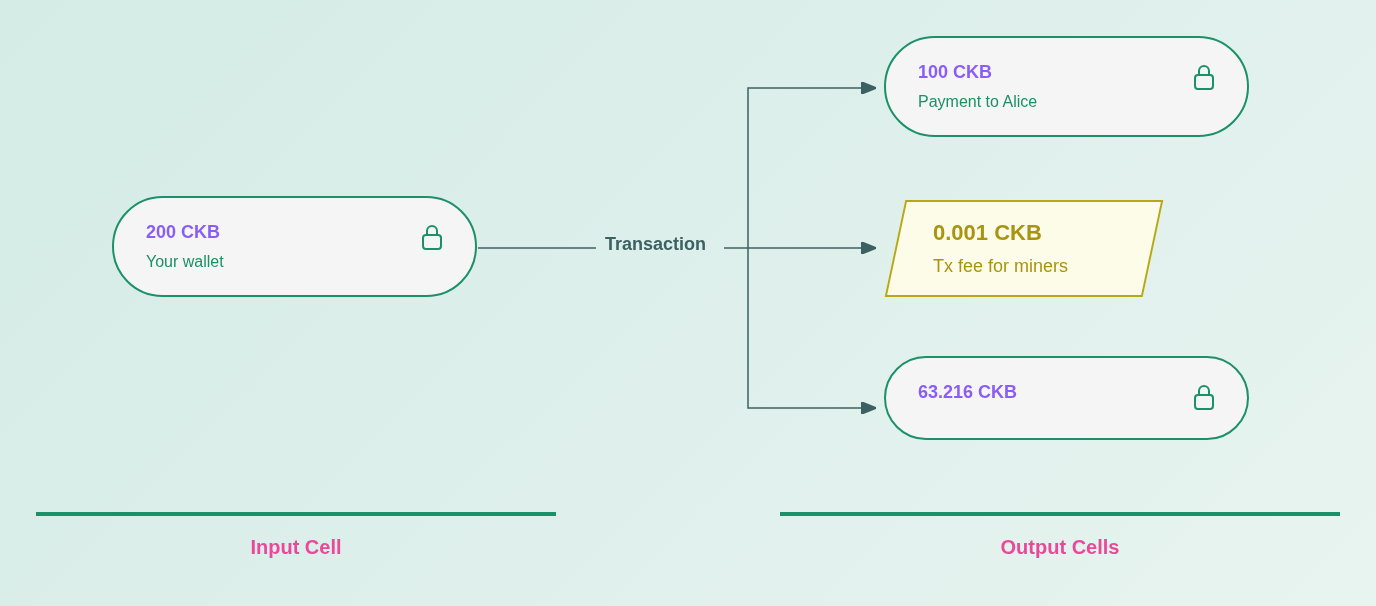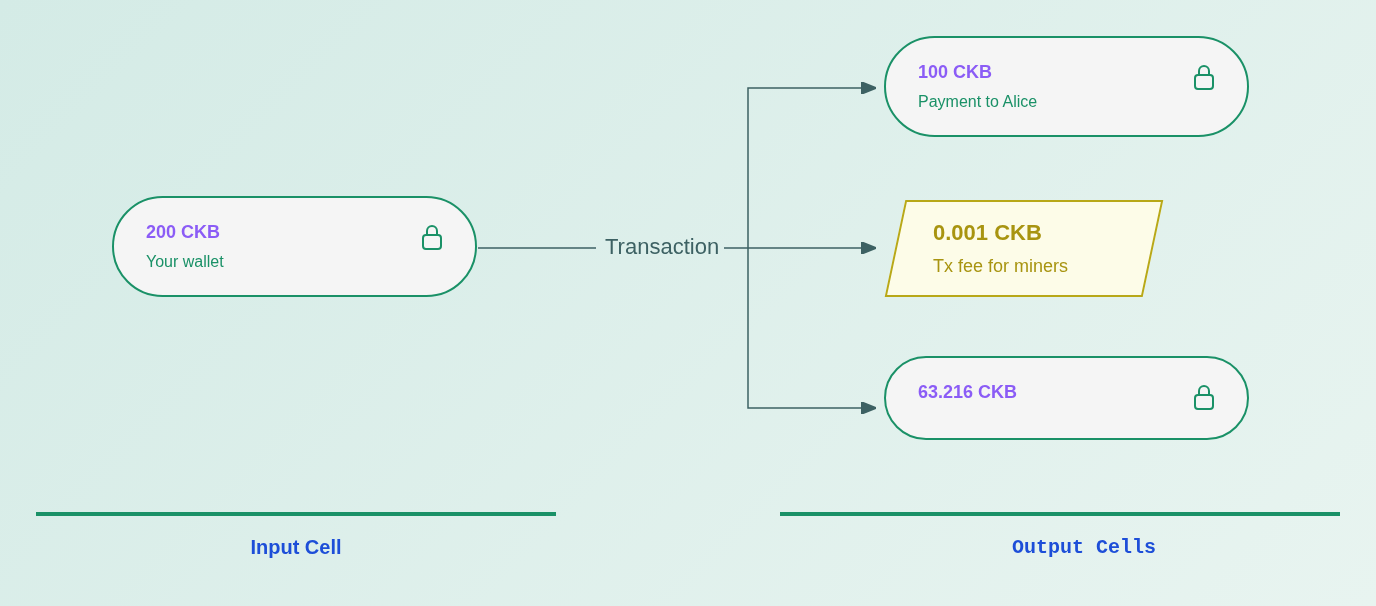--- a/index.html
+++ b/index.html
@@ -57,31 +57,31 @@
       margin-bottom: 10px;
     }
     .fee-desc {
       color: #a89410;
       font-size: 18px;
       font-weight: 400;
     }
     .transaction-label {
       position: absolute;
       color: #3d6163;
-      font-size: 22px;
-      font-weight: 400;
+      font-size: 18px;
+      font-weight: 700;
     }
     .divider {
       position: absolute;
       height: 4px;
       background: #1a9167;
     }
     .section-label {
       position: absolute;
-      color: #1d4ed8;
+      color: #ec4899;
       font-size: 20px;
       font-weight: 700;
       text-align: center;
     }
     .arrow-line {
       position: absolute;
       stroke: #3d6163;
       stroke-width: 1.5;
       fill: none;
     }
@@ -151,15 +151,15 @@
 
     <path d="M 748 248 L 748 88 L 874 88" stroke="#3d6163" stroke-width="1.5" fill="none" marker-end="url(#arrowhead)"></path>
 
     <path d="M 748 248 L 748 408 L 874 408" stroke="#3d6163" stroke-width="1.5" fill="none" marker-end="url(#arrowhead)"></path>
   </svg>
 
   <div class="divider" style="left: 36px; top: 512px; width: 520px;"></div>
   <div class="divider" style="left: 780px; top: 512px; width: 560px;"></div>
 
   <div class="section-label" style="left: 36px; top: 536px; width: 520px;">Input Cell</div>
-  <div class="section-label" style="left: 804px; top: 536px; width: 560px; font-family: Liberation Mono, monospace;">Output Cells</div>
+  <div class="section-label" style="left: 780px; top: 536px; width: 560px;">Output Cells</div>
 
 </div>
 
 </body></html>

